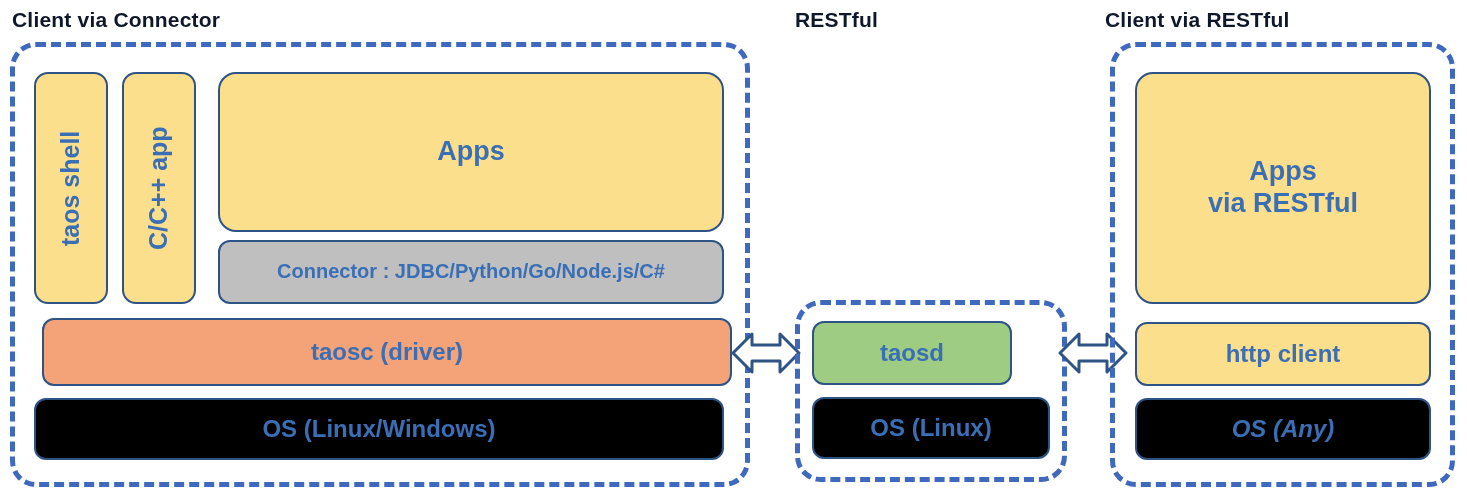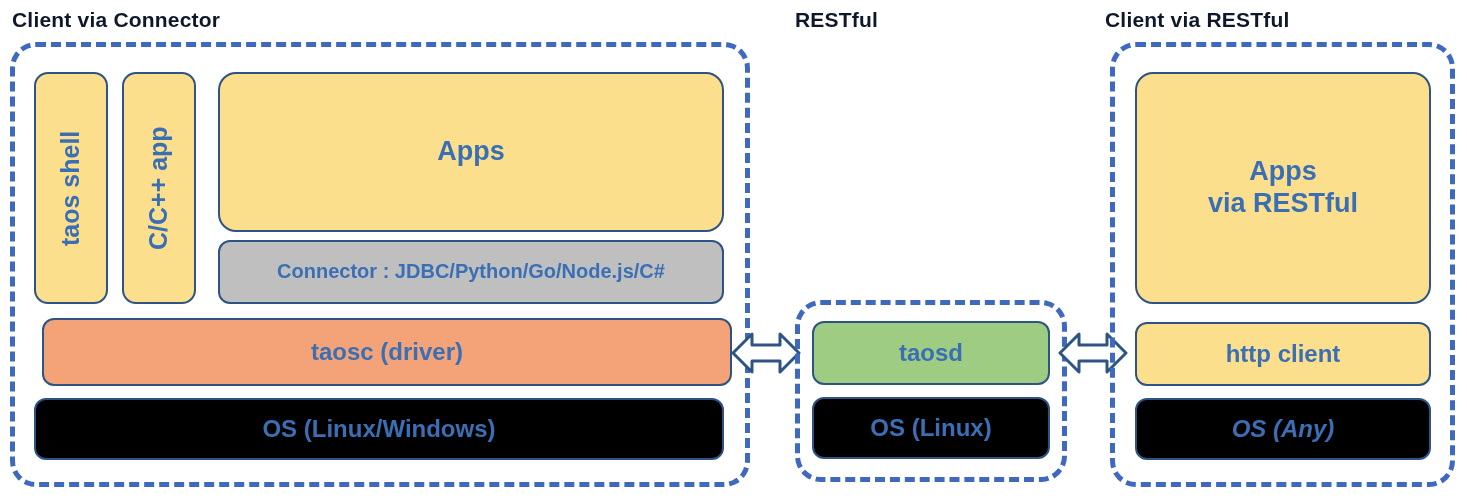--- a/index.html
+++ b/index.html
@@ -95,21 +95,21 @@
   <div class="box blue" style="left:34px; top:398px; width:690px; height:62px; font-size:24px;">OS (Linux/Windows)</div>
 
   <div class="arrow" style="left:731px; top:327px;">
     <svg width="70" height="52" viewBox="0 0 70 52">
       <polygon points="2,26 21,7 21,18 49,18 49,7 68,26 49,45 49,34 21,34 21,45" fill="#ffffff" stroke="#2E5385" stroke-width="3" stroke-linejoin="round"></polygon>
     </svg>
   </div>
 
   <div class="dashed-group" style="left:795px; top:300px; width:272px; height:182px;"></div>
 
-  <div class="box green" style="left:812px; top:321px; width:238px; height:64px; font-size:24px;">taosd</div>
+  <div class="box green" style="left:812px; top:321px; width:200px; height:64px; font-size:24px;">taosd</div>
 
   <div class="box blue" style="left:812px; top:397px; width:238px; height:62px; font-size:24px;">OS (Linux)</div>
 
   <div class="arrow" style="left:1058px; top:327px;">
     <svg width="70" height="52" viewBox="0 0 70 52">
       <polygon points="2,26 21,7 21,18 49,18 49,7 68,26 49,45 49,34 21,34 21,45" fill="#ffffff" stroke="#2E5385" stroke-width="3" stroke-linejoin="round"></polygon>
     </svg>
   </div>
 
   <div class="dashed-group" style="left:1110px; top:42px; width:345px; height:445px;"></div>

